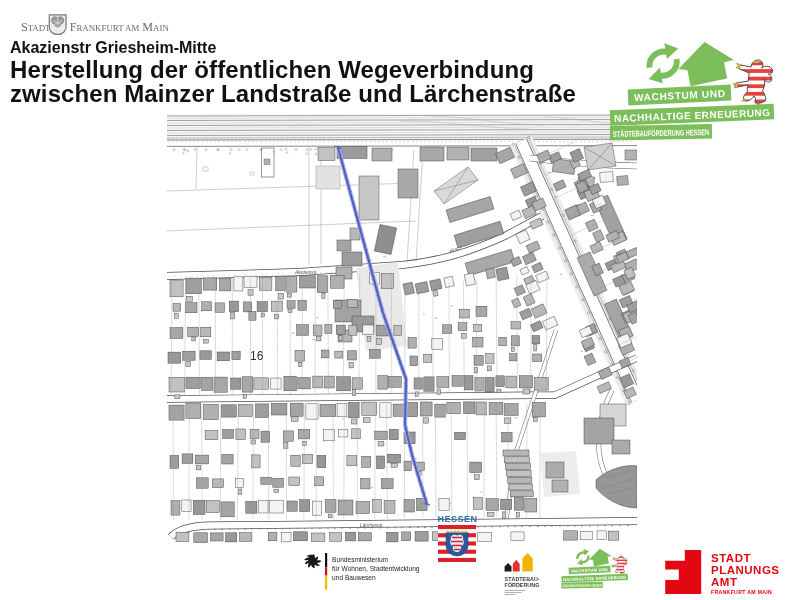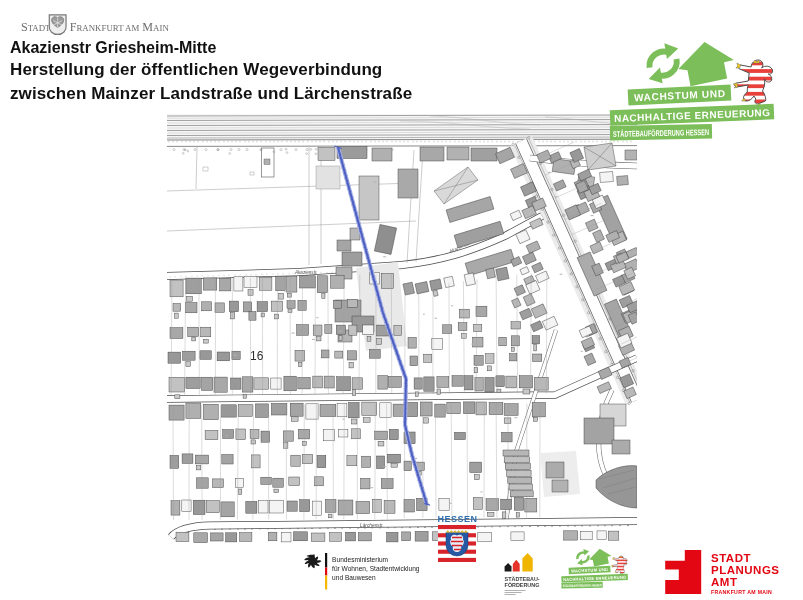--- a/index.html
+++ b/index.html
@@ -22,21 +22,21 @@
       <path d="M10,3.5 v12.5 M5,7 l10,5 M15,7 l-10,5" stroke="#e8e8e8" stroke-width="0.7"></path>
     </g>
 
     <text x="53.5" y="18" font-size="13" fill="#6b6b6b" font-family="Liberation Serif,serif">F<tspan font-size="9.5">RANKFURT AM</tspan> M<tspan font-size="9.5">AIN</tspan></text>
       </g>
   </svg>
 </div>
 
 <div class="abs" style="left:10px;top:38.5px;font-size:16px;font-weight:bold;color:#111;">Akazienstr Griesheim-Mitte</div>
 
-<div class="abs" style="left:10px;top:58px;font-size:17px;letter-spacing:0.1px;font-weight:bold;color:#111;line-height:24px;">Herstellung der öffentlichen Wegeverbindung<br>zwischen Mainzer Landstraße und Lärchenstraße</div>
+<div class="abs" style="left:10px;top:58px;font-size:24px;letter-spacing:0.1px;font-weight:bold;color:#111;line-height:24px;">Herstellung der öffentlichen Wegeverbindung<br>zwischen Mainzer Landstraße und Lärchenstraße</div>
 
 <div class="abs" style="left:167px;top:114px;width:470px;height:431px;">
 <svg width="470" height="431" viewBox="167 114 470 431" xmlns="http://www.w3.org/2000/svg">
 <rect x="167" y="114" width="470" height="431" fill="#ffffff"></rect>
 
 <g>
         <rect x="167" y="114" width="470" height="26.5" fill="#f6f6f6"></rect>
         <line x1="167" y1="116" x2="637" y2="115.0" stroke="#5a5a5a" stroke-width="0.55"></line>
         <line x1="167" y1="118.2" x2="637" y2="117.2" stroke="#b5b5b5" stroke-width="0.4"></line>
         <line x1="167" y1="120.5" x2="637" y2="119.5" stroke="#5a5a5a" stroke-width="0.55"></line>

